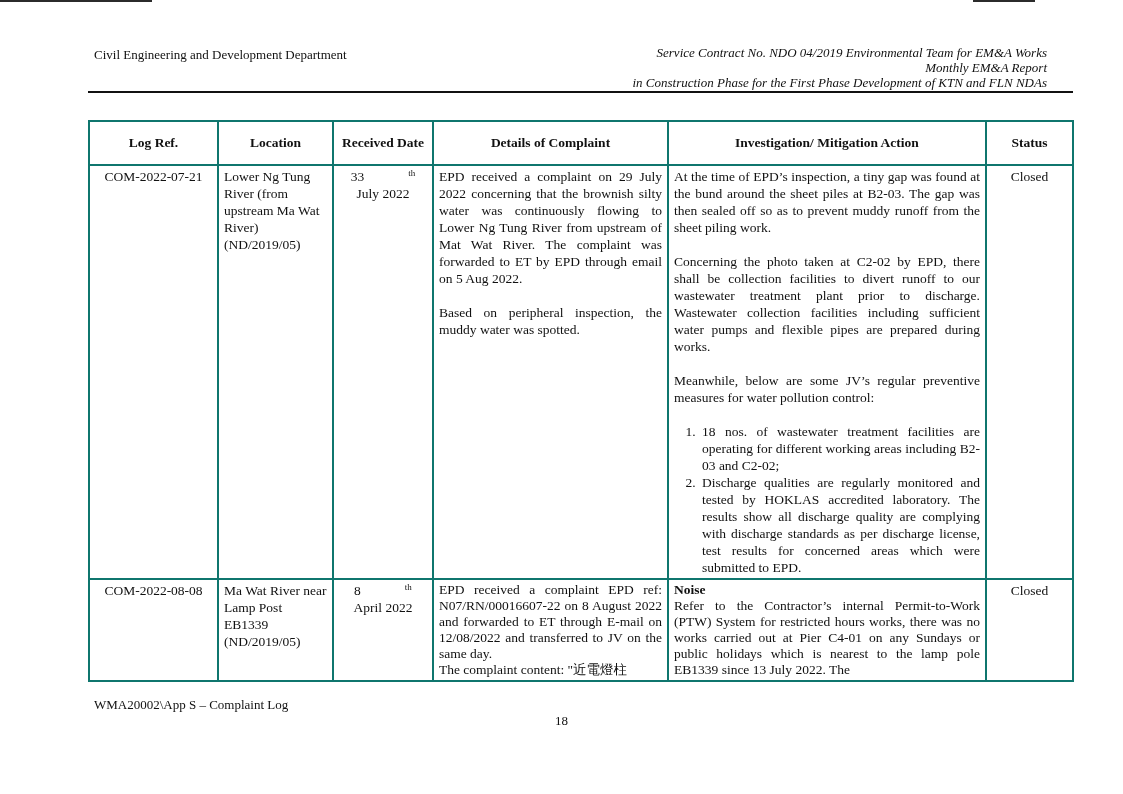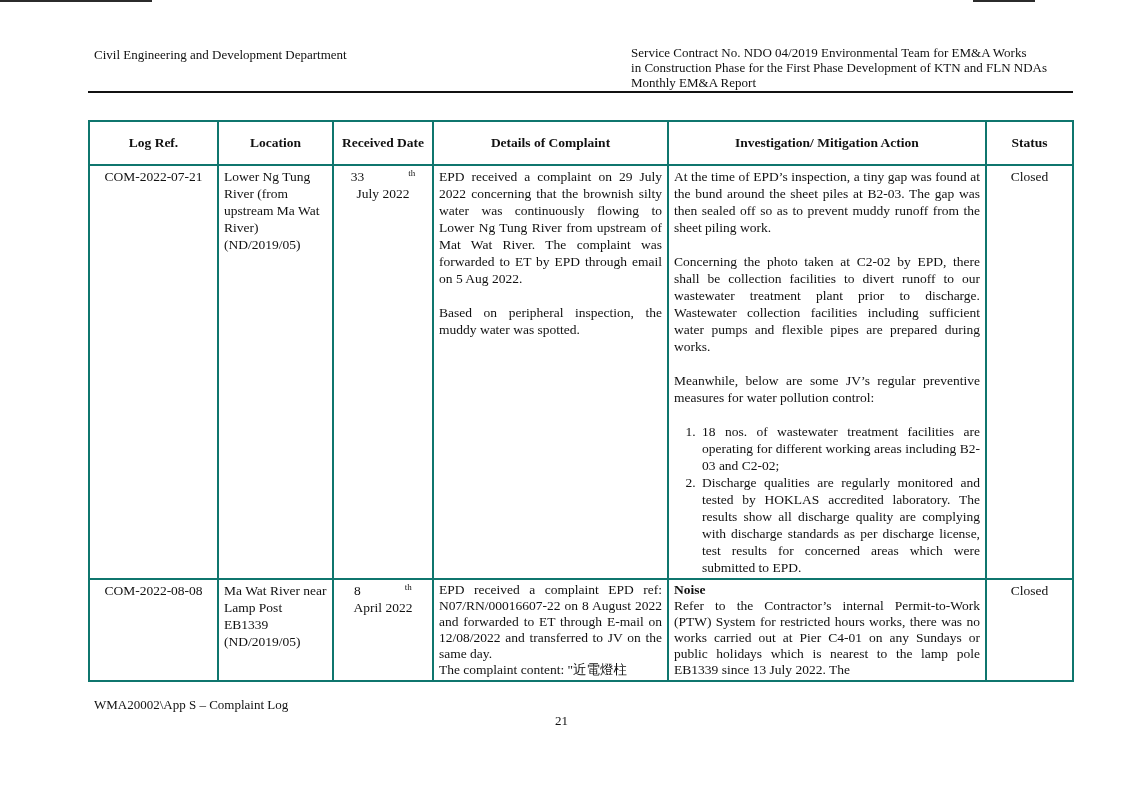--- a/index.html
+++ b/index.html
@@ -15,21 +15,21 @@
   }
   .artifact-tl { position: absolute; left: 0; top: 0; width: 152px; height: 2px; background: #2b2b2b; }
   .artifact-tr { position: absolute; left: 973px; top: 0; width: 62px; height: 2px; background: #2b2b2b; }
 
   .header-left {
     position: absolute; left: 94px; top: 47px;
     font-size: 13px; line-height: 15px;
   }
   .header-right {
     position: absolute; right: 76px; top: 45px;
-    text-align: left; font-size: 13px; line-height: 15px;
+    text-align: right; font-size: 13px; line-height: 15px; font-style: italic;
   }
   .header-rule {
     position: absolute; left: 88px; top: 91px;
     width: 985px; height: 2px; background: #111111;
   }
 
   table.complaint {
     position: absolute; left: 88px; top: 120px;
     width: 984px;
     border-collapse: collapse; table-layout: fixed;
@@ -70,22 +70,22 @@
 
 <div class="page">
 
   <div class="artifact-tl"></div>
   <div class="artifact-tr"></div>
 
   <div class="header-left">Civil Engineering and Development Department</div>
 
   <div class="header-right">
     <div>Service Contract No. NDO 04/2019 Environmental Team for EM&amp;A Works</div>
+    <div>Monthly EM&amp;A Report</div>
     <div>in Construction Phase for the First Phase Development of KTN and FLN NDAs</div>
-    <div>Monthly EM&amp;A Report</div>
   </div>
 
   <div class="header-rule"></div>
 
   <table class="complaint">
     <colgroup>
       <col style="width:129px">
         <col style="width:115px">
         <col style="width:100px">
       <col style="width:235px">
@@ -137,15 +137,15 @@
             <div class="bold">Noise</div>
             <div>Refer to the Contractor’s internal Permit-to-Work (PTW) System for restricted hours works, there was no works carried out at Pier C4-01 on any Sundays or public holidays which is nearest to the lamp pole EB1339 since 13 July 2022. The</div>
           </div>
         </td>
         <td class="cell-center">Closed</td>
       </tr>
     </tbody>
   </table>
 
   <div class="footer-left">WMA20002\App S – Complaint Log</div>
-  <div class="page-number">21</div>
+  <div class="page-number">18</div>
 
 </div>
 
 </body></html>

